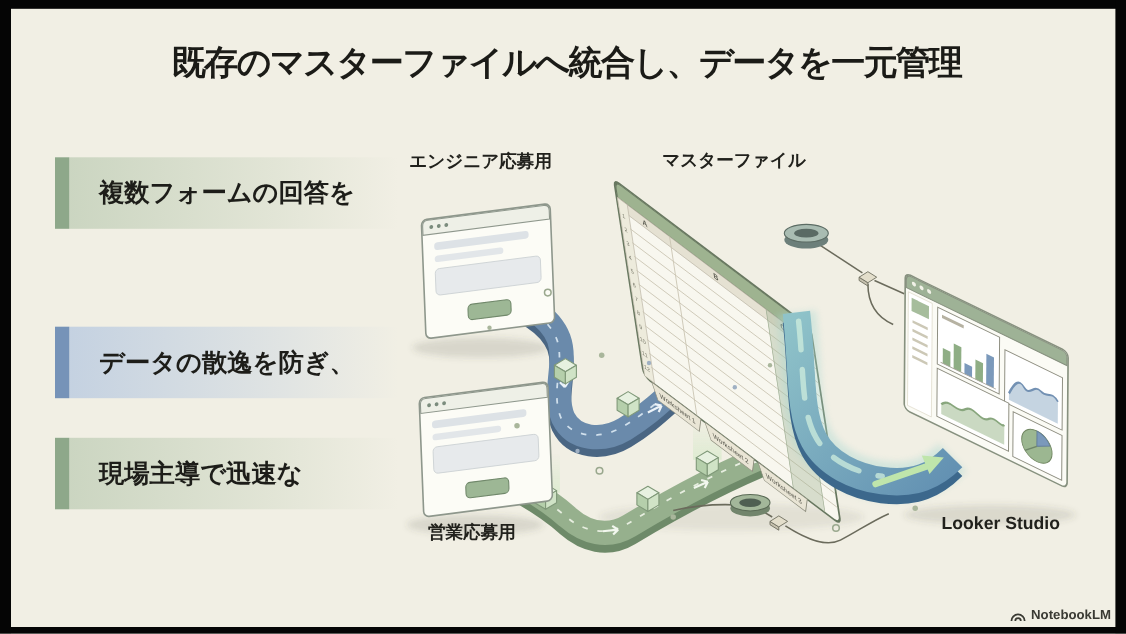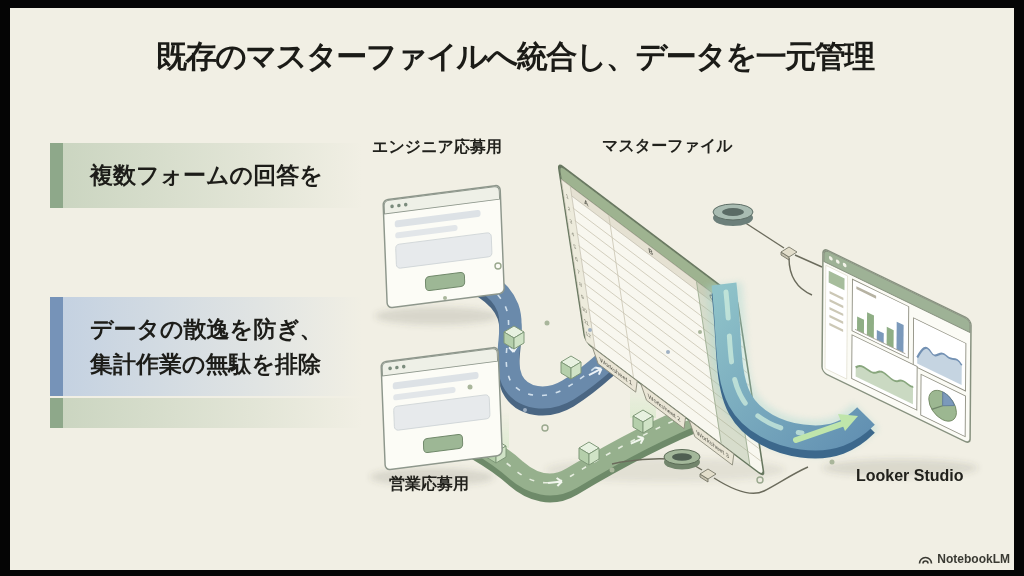--- a/index.html
+++ b/index.html
@@ -17,38 +17,38 @@
   .benefit.green{border-color:#8ea88a;
     background:linear-gradient(90deg,rgba(201,212,191,.95) 0%,rgba(201,212,191,.35) 62%,rgba(201,212,191,0) 95%);}
   .benefit.blue{border-color:#7693b8;
     background:linear-gradient(90deg,rgba(194,208,225,.95) 0%,rgba(194,208,225,.35) 62%,rgba(194,208,225,0) 95%);}
   .b1{top:143px;} .b2{top:273px;margin-top:24px;} .b3{top:398px;}
   .diagram{position:absolute;left:0;top:0;width:1024px;height:576px;}
   .svglabel{font-weight:800;font-size:16px;fill:#21211c;}
   .rownum{font-size:5.5px;fill:#787869;text-anchor:middle;}
   .colletter{font-size:7px;font-weight:700;fill:#5e5e54;text-anchor:middle;}
   .tabtext{font-size:6.5px;fill:#4f4f45;text-anchor:middle;}
-  .watermark{position:absolute;right:14px;bottom:10px;display:flex;gap:4px;
+  .watermark{position:absolute;right:14px;bottom:10px;display:flex;align-items:center;gap:4px;
              font-size:12px;font-weight:700;color:#3a3a33;z-index:40;}
 </style>
 </head>
 <body>
 
 <div class="stage">
 
   <h1 class="title">既存のマスターファイルへ統合し、データを一元管理</h1>
 
   <div class="benefit green b1">
     <div>複数フォームの回答を</div>
   </div>
   <div class="benefit blue b2">
     <div>データの散逸を防ぎ、</div>
-    <div>集計作業の無駄を排除</div>
   </div>
   <div class="benefit green b3">
+    <div>現場主導で迅速な</div>
   </div>
 
   <svg class="diagram" viewBox="0 0 1024 576">
     <defs>
       <filter id="blur3" x="-50%" y="-50%" width="200%" height="200%">
           <feGaussianBlur stdDeviation="3"></feGaussianBlur>
         </filter>
       <linearGradient id="glowV" x1="0" y1="0" x2="0" y2="1">
         <stop offset="0" stop-color="#cfe8c2" stop-opacity="0"></stop>
         <stop offset="1" stop-color="#cfe8c2" stop-opacity="0.55"></stop>

